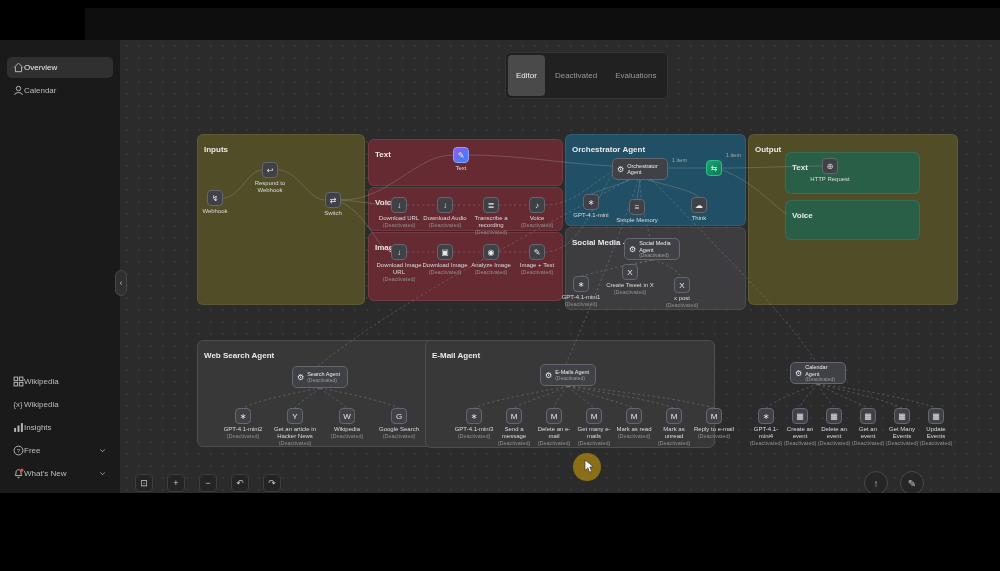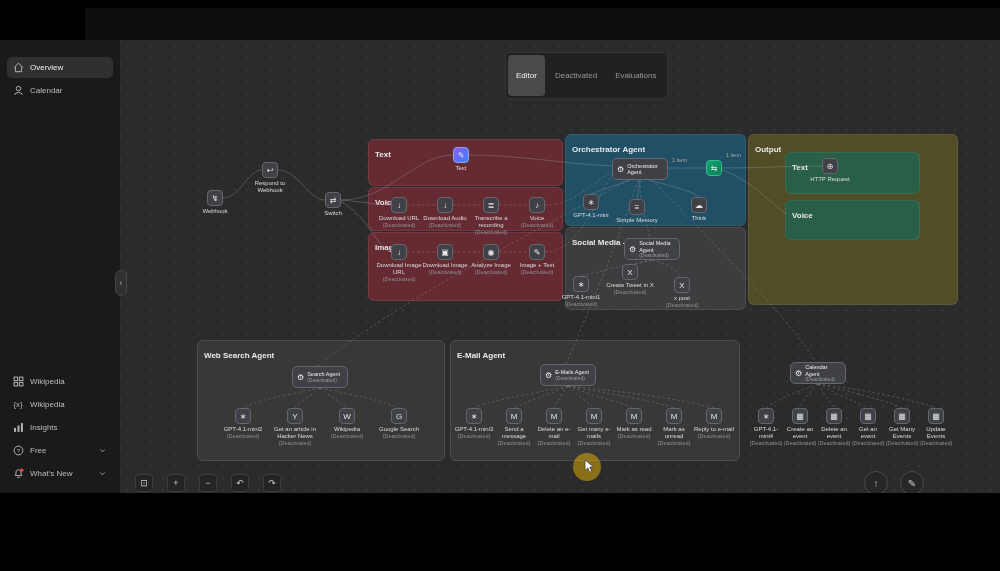--- a/index.html
+++ b/index.html
@@ -2,21 +2,21 @@
 <html><head>
 <meta charset="utf-8">
 <style>
   *{margin:0;padding:0;box-sizing:border-box}
   html,body{width:1000px;height:571px;background:#000;overflow:hidden}
   body{font-family:"Liberation Sans",sans-serif;position:relative}
   .stage{position:absolute;inset:0}
   .strip{position:absolute;left:85px;top:8px;width:915px;height:32px;background:#0e0e0e}
   
   .sidebar{position:absolute;left:0;top:40px;width:121px;height:453px;background:#1a1a1a;border-right:1px solid #2c2c2c;display:flex;flex-direction:column;padding:16px 0 8px;z-index:3}
-  .sb-item{display:flex;align-items:center;gap:6px;height:21px;margin:1px 7px;padding:0 6px;border-radius:5px;font-size:8px;color:#bdbdbd;cursor:pointer;flex:0 0 auto}
+  .sb-item{display:flex;align-items:center;height:21px;margin:1px 7px;padding:0 6px;border-radius:5px;font-size:8px;color:#bdbdbd;cursor:pointer;flex:0 0 auto}
   .sb-item.active{background:#303030;color:#ededed}
   .sb-spacer{flex:1}
   .sb-item .chev{margin-left:auto}
   .sb-item svg{flex:0 0 auto}
   
   .canvas{position:absolute;left:121px;top:40px;width:879px;height:453px;background:#2b2b2b;background-image:radial-gradient(#363636 .8px,transparent .8px);background-size:12px 12px;z-index:1}
   .collapse{position:absolute;left:115px;top:270px;width:12px;height:26px;background:#303030;border:1px solid #474747;border-radius:6px;color:#aaa;font-size:9px;display:flex;align-items:center;justify-content:center;z-index:4;cursor:pointer}
   .tabs{position:absolute;left:505px;top:52px;display:flex;gap:2px;background:#212121;padding:2px;border-radius:5px;border:1px solid #343434;z-index:5}
   .tab{font-size:8px;color:#979797;padding:16px 8px;border-radius:4px;cursor:pointer;white-space:nowrap}
   .tab.active{background:#4a4a4a;color:#f2f2f2}
@@ -133,30 +133,31 @@
   <div class="collapse">
     <span>‹</span>
   </div>
 
   <div class="tabs">
     <div class="tab active">Editor</div>
     <div class="tab">Deactivated</div>
     <div class="tab">Evaluations</div>
   </div>
 
+  <div class="group g-olive" style="left:197px;top:134px;width:168px;height:171px"><span class="gtitle">Inputs</span></div>
   <div class="group g-red" style="left:368px;top:139px;width:195px;height:47px"><span class="gtitle">Text</span></div>
   <div class="group g-red" style="left:368px;top:187px;width:195px;height:44px"><span class="gtitle">Voice</span></div>
   <div class="group g-red" style="left:368px;top:232px;width:195px;height:69px"><span class="gtitle">Image</span></div>
   <div class="group g-blue" style="left:565px;top:134px;width:181px;height:92px"><span class="gtitle">Orchestrator Agent</span></div>
   <div class="group g-gray" style="left:565px;top:227px;width:181px;height:83px"><span class="gtitle">Social Media - Twitter</span></div>
   <div class="group g-olive" style="left:748px;top:134px;width:210px;height:171px"><span class="gtitle">Output</span></div>
   <div class="group g-green" style="left:785px;top:152px;width:135px;height:42px"><span class="gtitle">Text</span></div>
   <div class="group g-green" style="left:785px;top:200px;width:135px;height:40px"><span class="gtitle">Voice</span></div>
-  <div class="group g-bottom" style="left:197px;top:340px;width:248px;height:121px"><span class="gtitle">Web Search Agent</span></div>
-  <div class="group g-bottom" style="left:450px;top:340px;width:290px;height:121px"><span class="gtitle">E-Mail Agent</span></div>
+  <div class="group g-bottom" style="left:197px;top:340px;width:248px;height:107px"><span class="gtitle">Web Search Agent</span></div>
+  <div class="group g-bottom" style="left:425px;top:340px;width:290px;height:108px"><span class="gtitle">E-Mail Agent</span></div>
 
   <svg class="conns" width="1000" height="571">
     <path class="c" d="M223,198 C240,198 248,170 262,170"></path>
     <path class="c" d="M278,170 C298,170 308,200 325,200"></path>
     <path class="c" d="M341,200 C390,200 415,155 453,155"></path>
     <path class="c" d="M341,200 C365,202 378,205 391,205"></path>
     <path class="c" d="M341,202 C368,215 378,250 391,252"></path>
     <path class="c d" d="M407,205 L437,205"></path>
       <path class="c d" d="M453,205 L483,205"></path>
       <path class="c d" d="M499,205 L529,205"></path>

